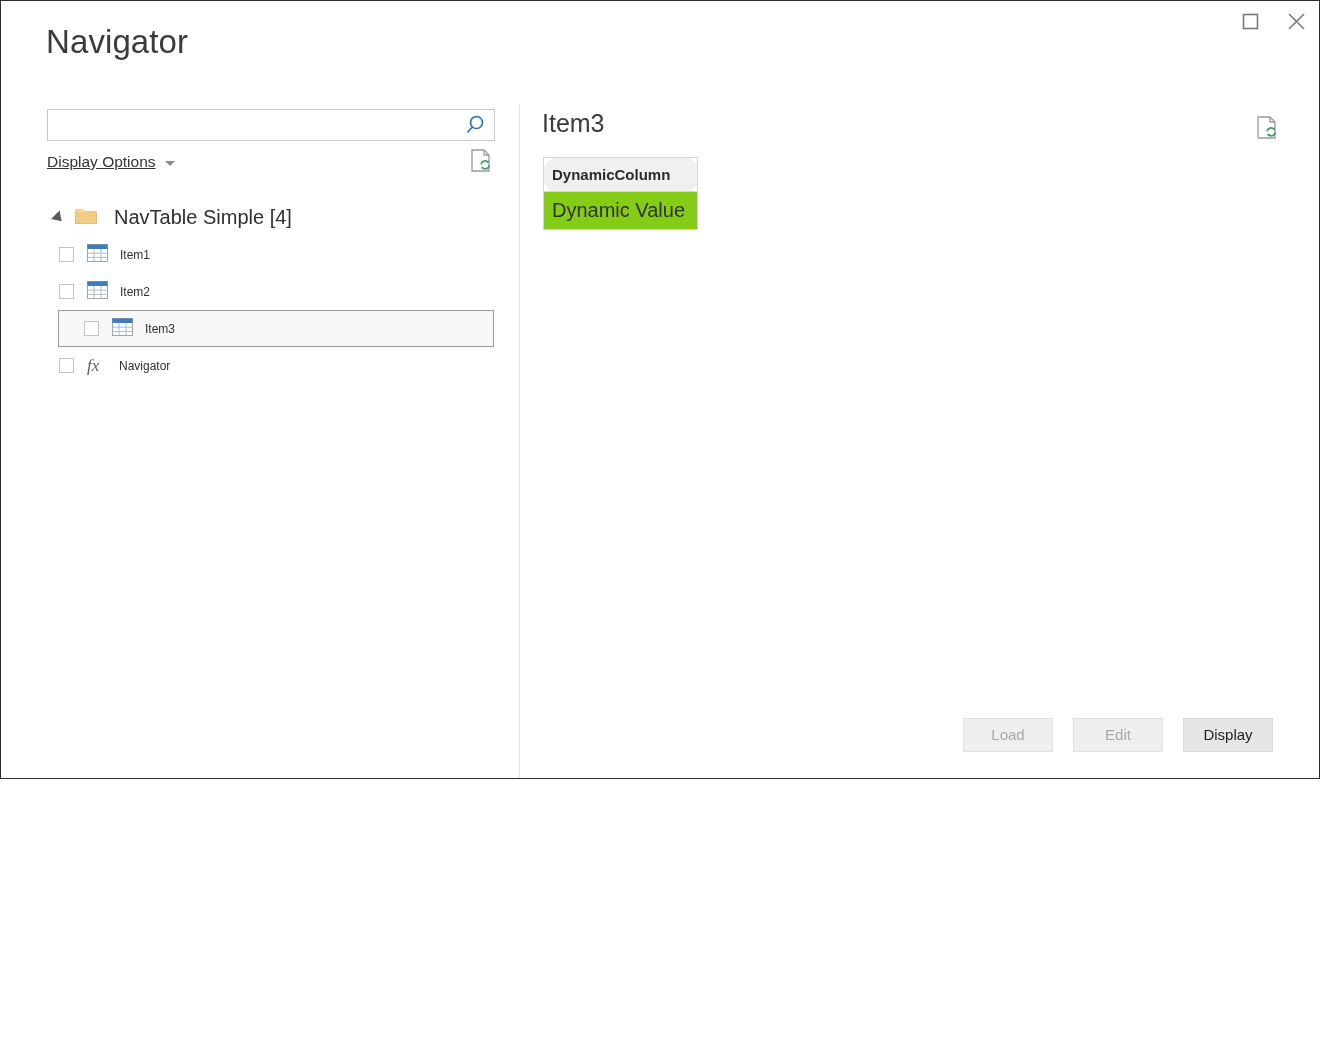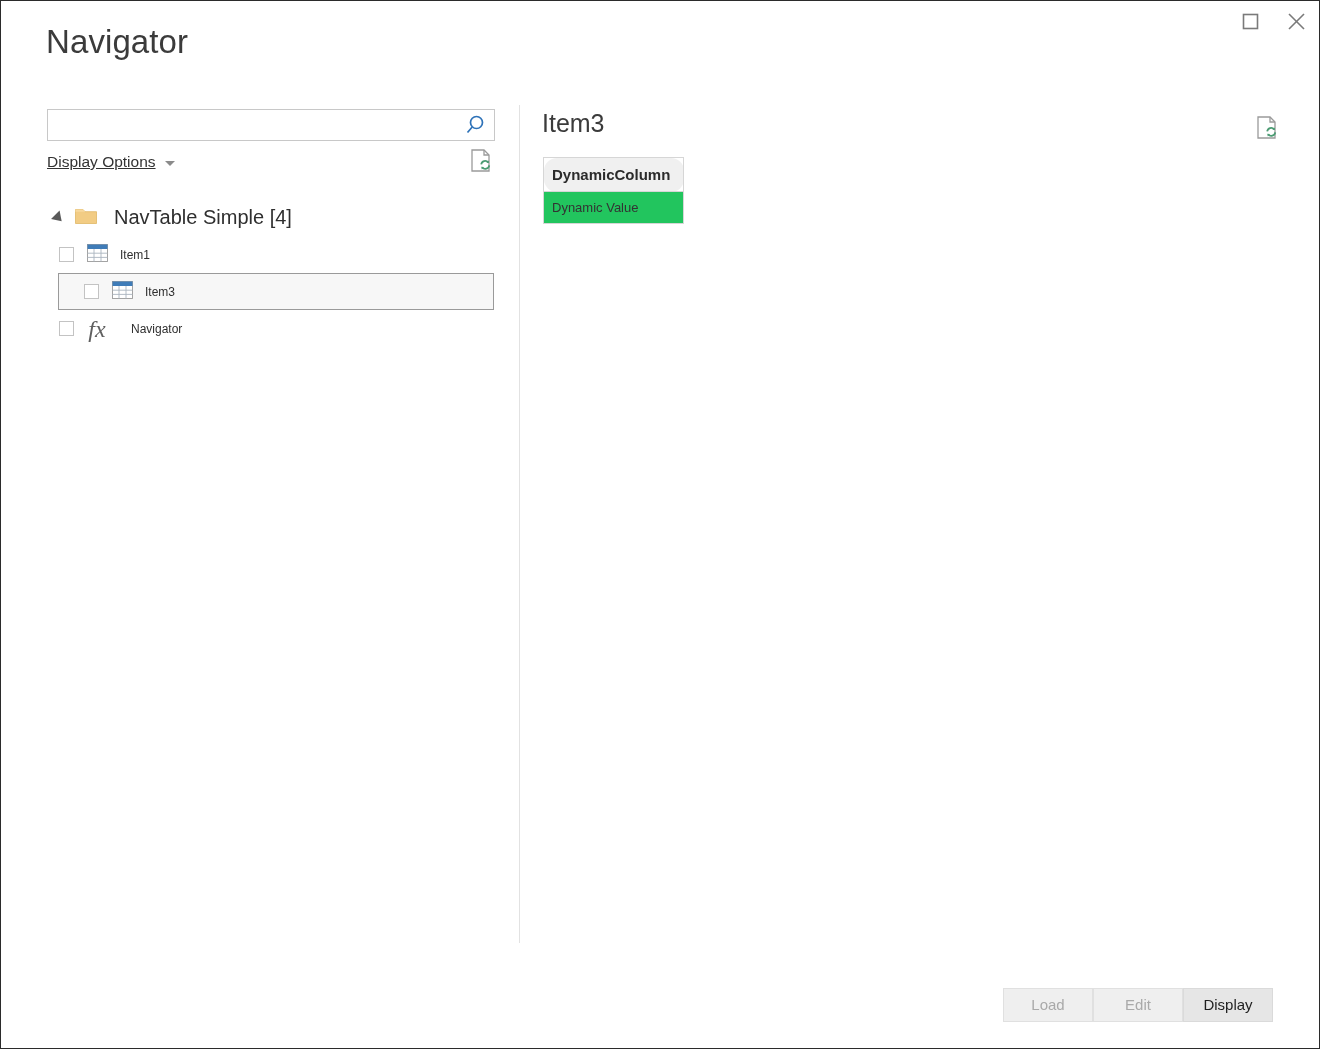--- a/index.html
+++ b/index.html
@@ -7,21 +7,21 @@
   html, body {
     margin: 0; padding: 0;
     width: 1320px; height: 1049px;
     font-family: "Liberation Sans", sans-serif;
     background: #ffffff;
     overflow: hidden;
   }
   .window {
     position: relative;
     width: 1320px;
-    height: 1049px;
+    height: 779px;
     background: #ffffff;
     border: 1px solid #2b2b2b;
     overflow: hidden;
   }
 
   
   .titlebar {
     position: absolute;
     top: 0; left: 0; right: 0;
     height: 40px;
@@ -140,27 +140,27 @@
   .checkbox {
     width: 15px; height: 15px;
     border: 1px solid #c3c3c3;
     background: #ffffff;
     margin-right: 13px;
     flex: none;
   }
   .table-icon { margin-right: 12px; flex: none; }
   .fx-icon {
     width: 20px;
-    margin-right: 24px;
+    margin-right: 12px;
     flex: none;
     font-family: "Liberation Serif", serif;
     font-style: italic;
-    font-size: 24px;
+    font-size: 17px;
     color: #5f5f5f;
-    text-align: center;
+    text-align: left;
     line-height: 1;
   }
   .tree-label {
     font-size: 12px;
     color: #2f2f2f;
     white-space: nowrap;
   }
   .tree-label.root { font-size: 20px; color: #2f2f2f; }
 
   
@@ -204,38 +204,39 @@
     font-size: 15px;
     font-weight: bold;
     color: #2b2b2b;
     text-align: left;
     padding: 8px 12px 8px 8px;
     min-width: 140px;
     height: 33px;
     border-radius: 13px;
   }
   .preview-table td {
-    font-size: 13px;
+    font-size: 20px;
     color: #333333;
     text-align: left;
     padding: 7px 12px 7px 8px;
     height: 32px;
-    background: #22c55e;
+    background: #84cc16;
   }
 
   
   .footer {
     position: absolute;
     left: 0; right: 0; bottom: 0;
     height: 110px;
   }
   .footer-buttons {
     position: absolute;
     right: 46px; bottom: 26px;
     display: flex;
+    gap: 20px;
   }
   .btn {
     width: 90px; height: 34px;
     border: 1px solid #dcdcdc;
     background: #eeeeee;
     font-size: 15px;
     font-family: "Liberation Sans", sans-serif;
     color: #3a3a3a;
     cursor: default;
     padding: 0;
@@ -332,20 +333,34 @@
             <rect x="0.5" y="0.5" width="20" height="4.5" fill="#3f7cb8"></rect>
             <line x1="7" y1="5" x2="7" y2="17.5" stroke="#aab4bf" stroke-width="0.9"></line>
             <line x1="14" y1="5" x2="14" y2="17.5" stroke="#aab4bf" stroke-width="0.9"></line>
             <line x1="0.5" y1="9.2" x2="20.5" y2="9.2" stroke="#aab4bf" stroke-width="0.9"></line>
             <line x1="0.5" y1="13.4" x2="20.5" y2="13.4" stroke="#aab4bf" stroke-width="0.9"></line>
           </svg>
         </span>
         <span class="tree-label">Item1</span>
       </div>
 
+      <div class="tree-row">
+        <span class="checkbox"></span>
+        <span class="table-icon">
+          <svg width="21" height="18" viewBox="0 0 21 18">
+            <rect x="0.5" y="0.5" width="20" height="17" fill="#ffffff" stroke="#9a9a9a" stroke-width="0.9"></rect>
+            <rect x="0.5" y="0.5" width="20" height="4.5" fill="#3f7cb8"></rect>
+            <line x1="7" y1="5" x2="7" y2="17.5" stroke="#aab4bf" stroke-width="0.9"></line>
+            <line x1="14" y1="5" x2="14" y2="17.5" stroke="#aab4bf" stroke-width="0.9"></line>
+            <line x1="0.5" y1="9.2" x2="20.5" y2="9.2" stroke="#aab4bf" stroke-width="0.9"></line>
+            <line x1="0.5" y1="13.4" x2="20.5" y2="13.4" stroke="#aab4bf" stroke-width="0.9"></line>
+          </svg>
+        </span>
+        <span class="tree-label">Item2</span>
+      </div>
 
       <div class="tree-row selected">
         <span class="checkbox"></span>
         <span class="table-icon">
           <svg width="21" height="18" viewBox="0 0 21 18">
             <rect x="0.5" y="0.5" width="20" height="17" fill="#ffffff" stroke="#9a9a9a" stroke-width="0.9"></rect>
             <rect x="0.5" y="0.5" width="20" height="4.5" fill="#3f7cb8"></rect>
             <line x1="7" y1="5" x2="7" y2="17.5" stroke="#aab4bf" stroke-width="0.9"></line>
             <line x1="14" y1="5" x2="14" y2="17.5" stroke="#aab4bf" stroke-width="0.9"></line>
             <line x1="0.5" y1="9.2" x2="20.5" y2="9.2" stroke="#aab4bf" stroke-width="0.9"></line>

